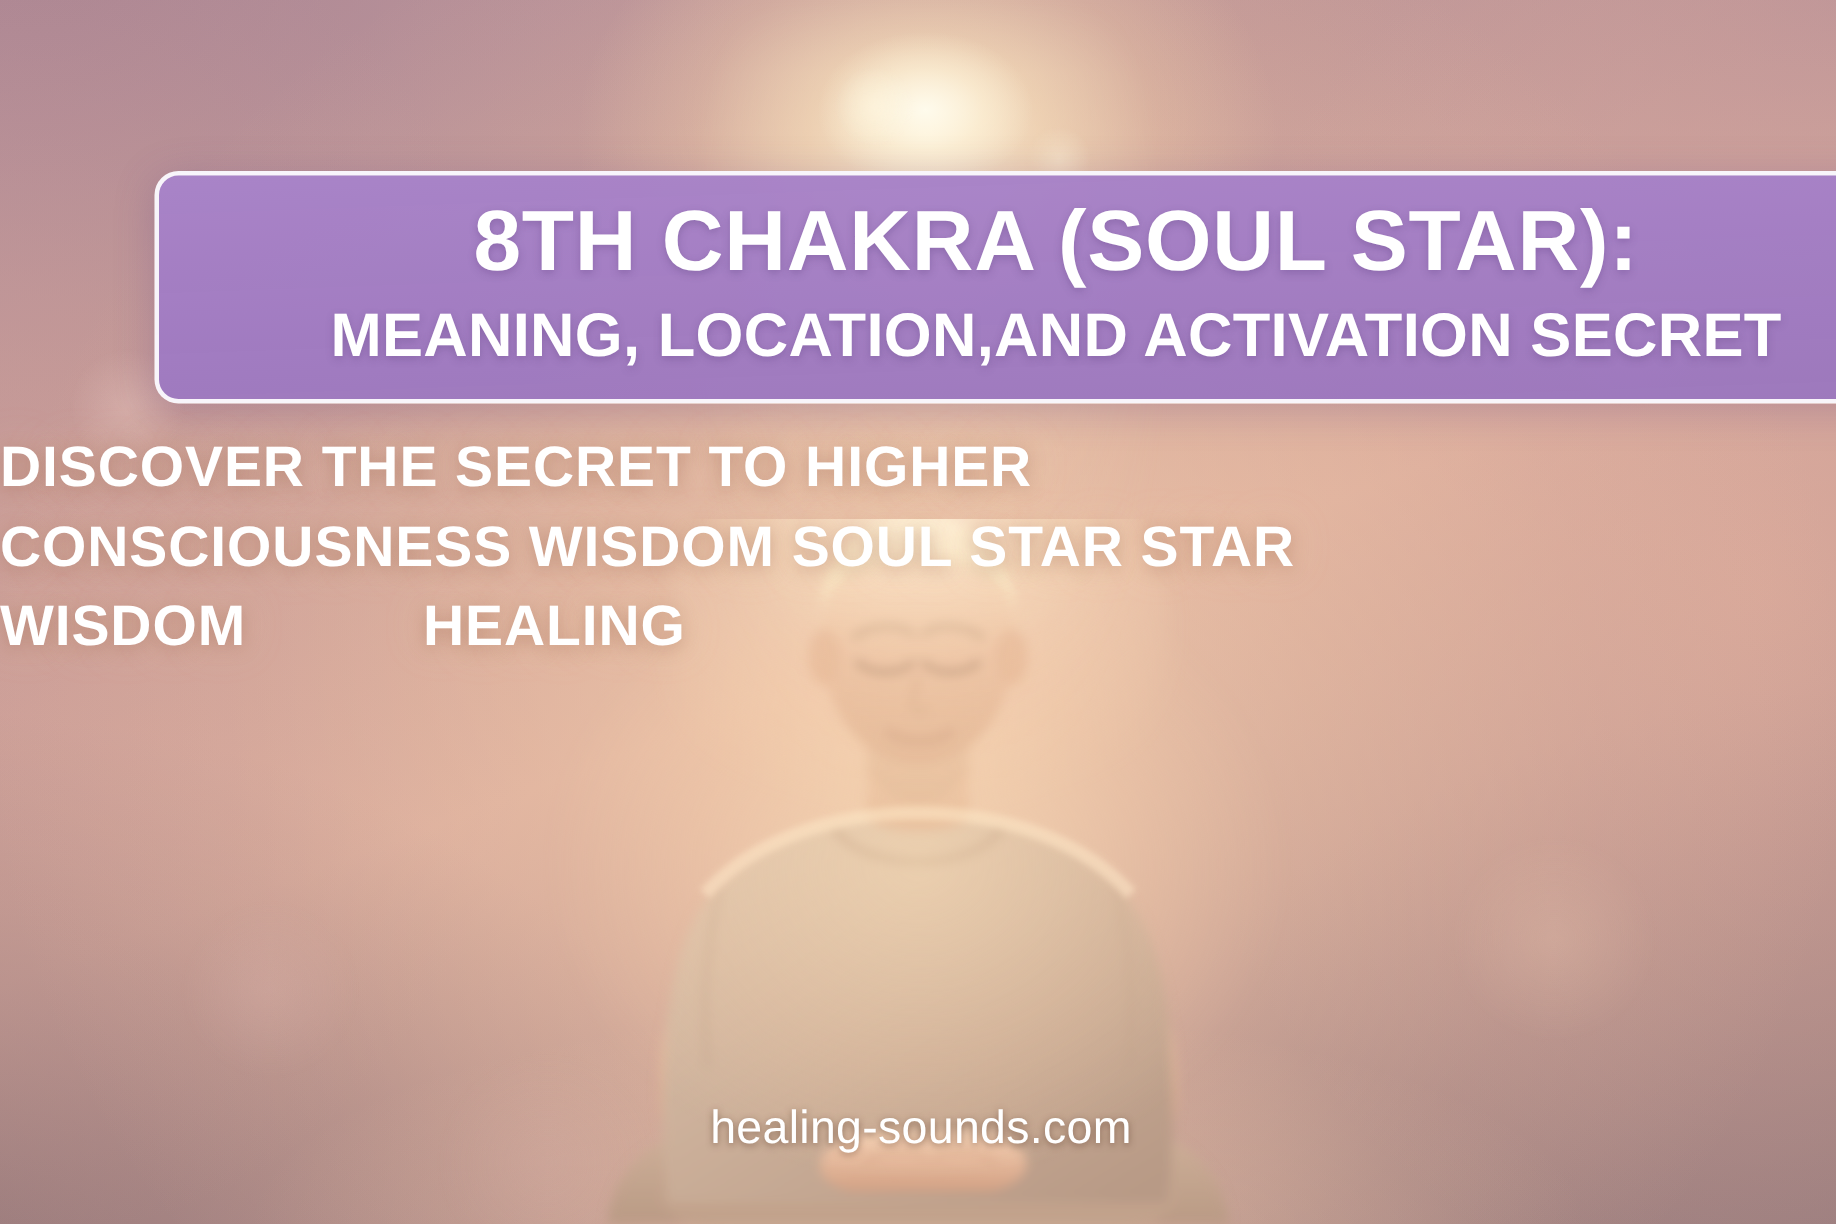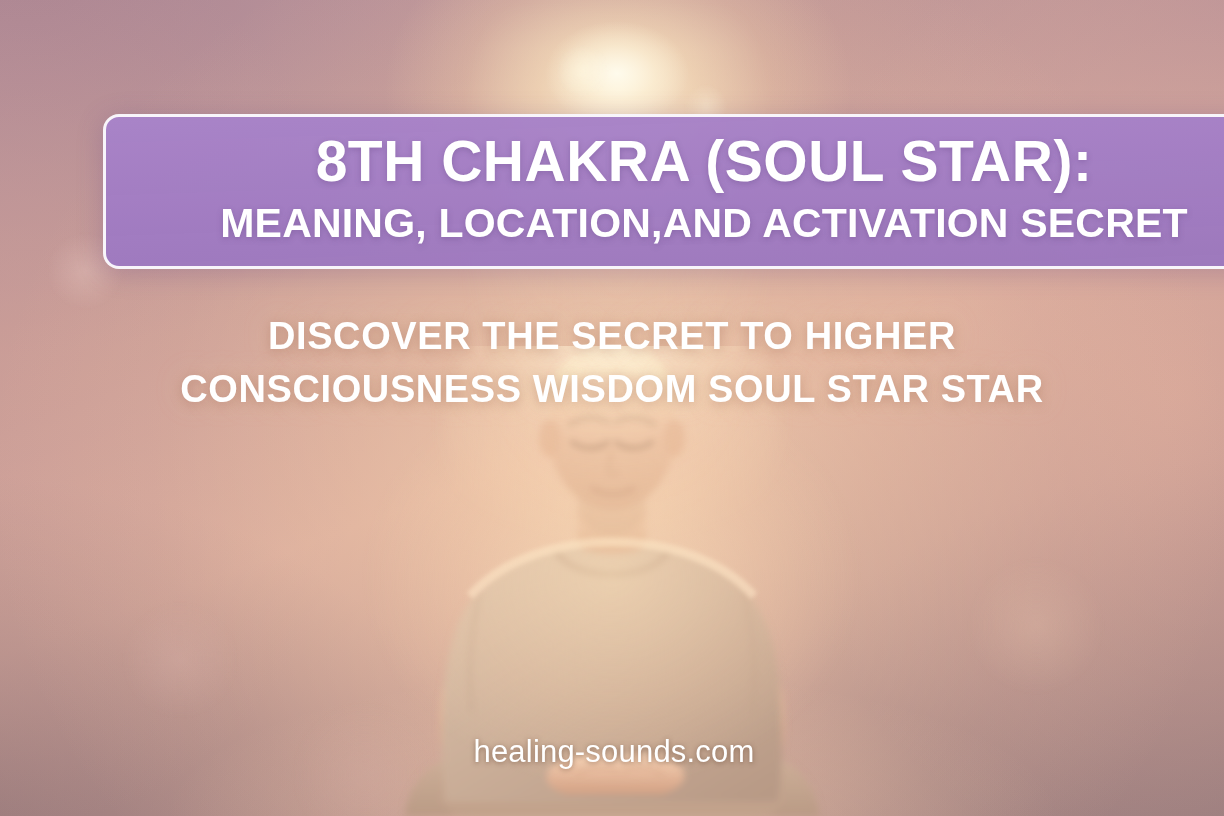--- a/index.html
+++ b/index.html
@@ -130,22 +130,22 @@
     margin-top: 13px;
     white-space: nowrap;
     text-shadow: 0 2px 6px rgba(88,58,122,0.32);
   }
 
   
   #subtitle {
     position: absolute;
     left: 0;
     right: 0;
-    top: 310px;
-    text-align: center;
+    top: 286px;
+    text-align: left;
     color: #ffffff;
     font-size: 38px;
     font-weight: bold;
     letter-spacing: 0.6px;
     line-height: 1.39;
     text-shadow: 0 2px 12px rgba(150,96,74,0.45), 0 0 26px rgba(255,226,190,0.35);
     pointer-events: none;
   }
   #subtitle .sub-line { display: block; white-space: nowrap; }
   #subtitle .gap { display: inline-block; width: 118px; }
@@ -286,17 +286,18 @@
   </div>
 
   <div id="title-banner">
     <div id="title-line-1">8TH CHAKRA (SOUL STAR):</div>
     <div id="title-line-2">MEANING, LOCATION,AND ACTIVATION SECRET</div>
   </div>
 
   <div id="subtitle">
     <span class="sub-line">DISCOVER THE SECRET TO HIGHER</span>
     <span class="sub-line">CONSCIOUSNESS WISDOM SOUL STAR STAR</span>
+    <span class="sub-line"><span>WISDOM</span><span class="gap"></span><span>HEALING</span></span>
   </div>
 
   <div id="watermark">healing-sounds.com</div>
 
 </div>
 
 </body></html>

